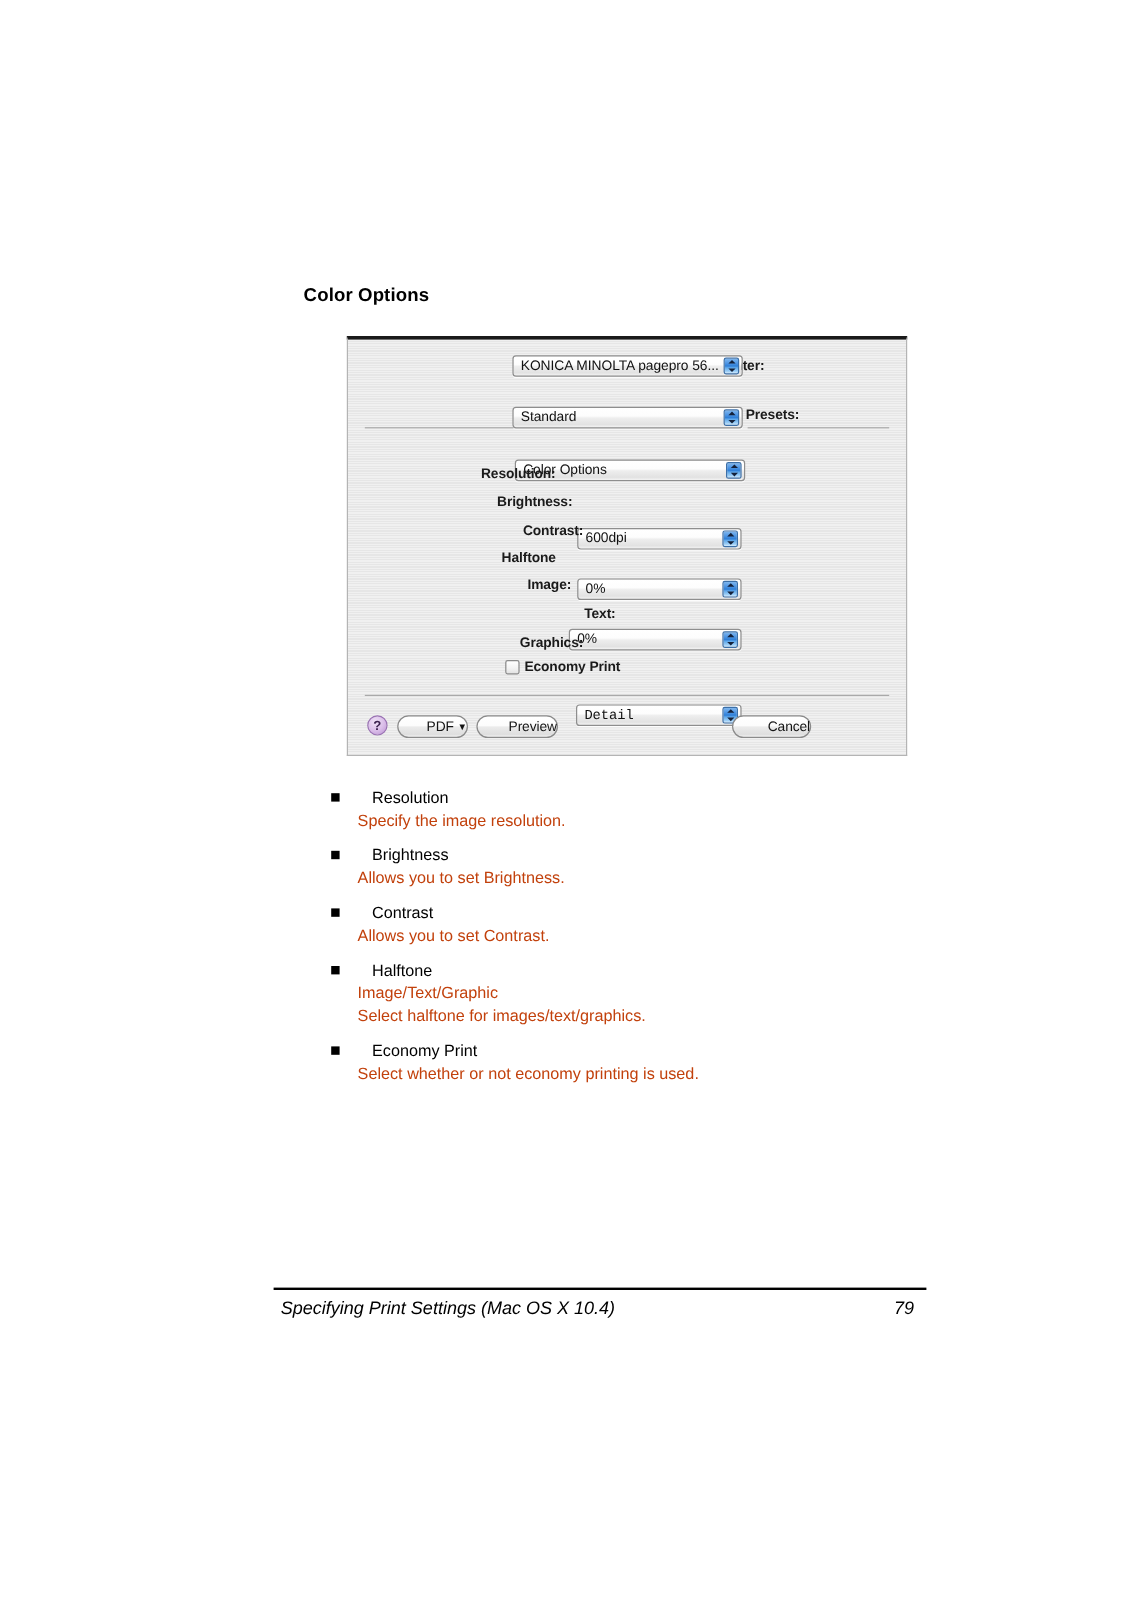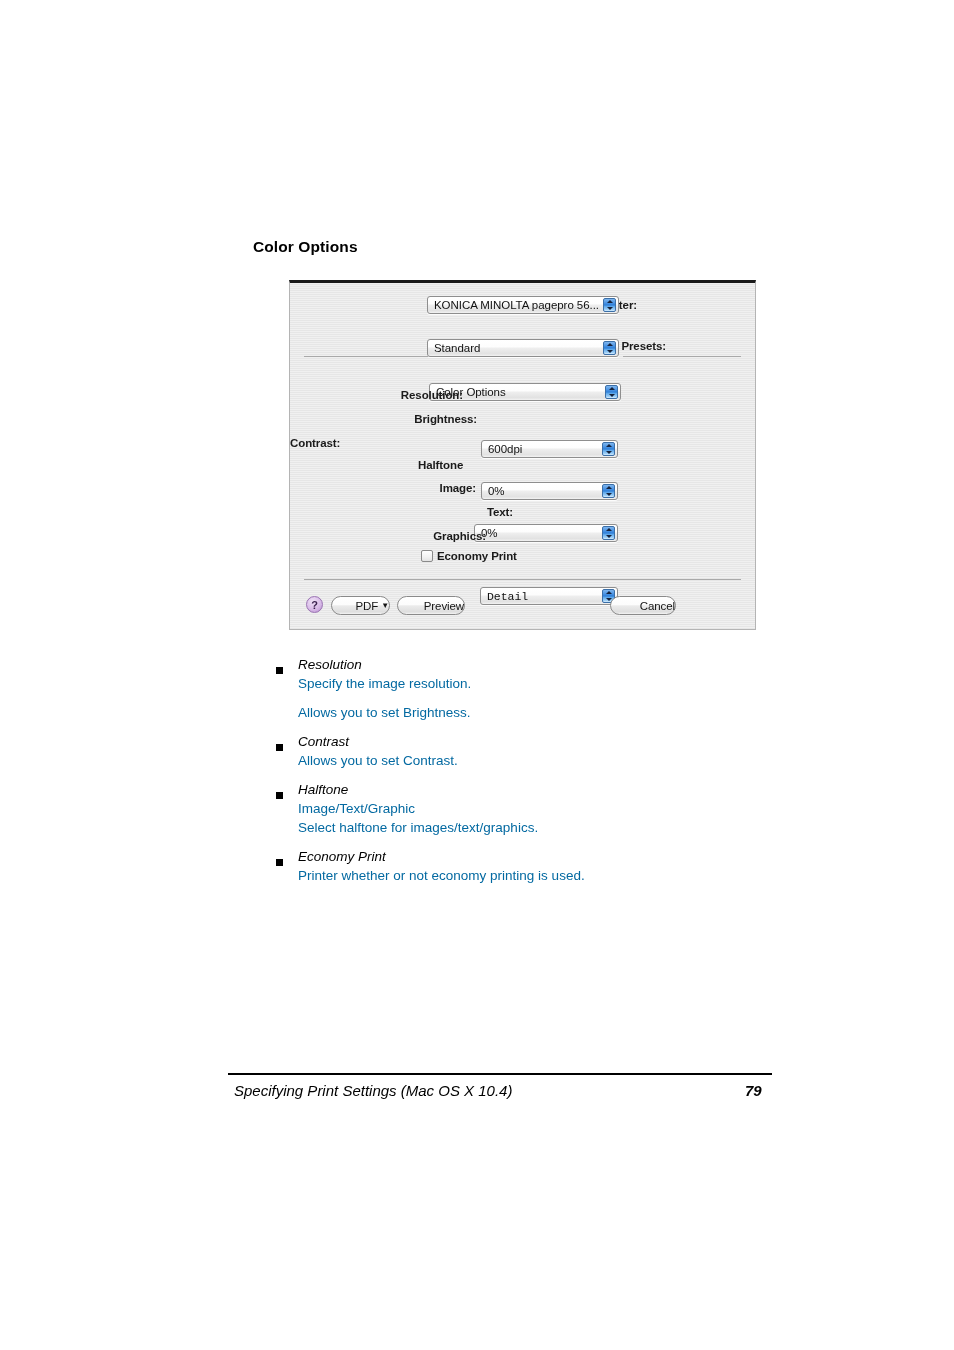--- a/index.html
+++ b/index.html
@@ -203,40 +203,39 @@
   
   .bullets {
     position: absolute;
     left: 276px;
     top: 655px;
     width: 420px;
   }
   .bullet-item { margin-bottom: 10px; }
   .bullet-head {
     display: flex;
-    align-items: flex-end;
-    gap: 0px;
-    font-style: italic;
+    align-items: flex-start;
+    gap: 12px;
   }
   .bullet-sq {
     width: 7px;
     height: 7px;
     background: #000000;
     flex: none;
     margin-top: 6px;
   }
   .bullet-term {
     font-size: 13.5px;
     color: #000000;
     margin-left: 15px;
     line-height: 19px;
   }
   .bullet-desc {
     font-size: 13.5px;
-    color: #0369a1;
+    color: #c2410c;
     margin-left: 22px;
     line-height: 19px;
   }
 
   
   .footer-rule {
     position: absolute;
     left: 228px;
     top: 1073px;
     width: 544px;
@@ -250,21 +249,21 @@
     font-size: 15px;
     font-style: italic;
     color: #000000;
   }
   .footer-page {
     position: absolute;
     left: 745px;
     top: 1082px;
     font-size: 15px;
     font-style: italic;
-    font-weight: bold;
+    font-weight: normal;
     color: #000000;
   }
 </style>
 </head>
 <body>
 
 <div class="page-heading">Color Options</div>
 
 <div class="dialog">
 
@@ -300,21 +299,21 @@
   </div>
 
   <div class="row" style="left:0px; top:127px; width:187px; justify-content:flex-end;">
     <span class="fld-label">Brightness:</span>
   </div>
   <div class="popup" style="left:191px; top:127px; width:137px;">
     <span class="pv">0%</span>
     <span class="arrowbox"></span>
   </div>
 
-  <div class="row" style="left:0px; top:151px; width:180px; ">
+  <div class="row" style="left:16px; top:151px; width:180px; justify-content:flex-end;">
     <span class="fld-label">Contrast:</span>
   </div>
   <div class="popup" style="left:184px; top:151px; width:144px;">
     <span class="pv">0%</span>
     <span class="arrowbox"></span>
   </div>
 
   <div class="section-label" style="left:128px; top:176px;">Halftone</div>
 
   <div class="row" style="left:0px; top:196px; width:186px; justify-content:flex-end;">
@@ -363,20 +362,24 @@
 
   <div class="bullet-item">
     <div class="bullet-head">
       <span class="bullet-sq"></span>
       <span class="bullet-term">Resolution</span>
     </div>
     <div class="bullet-desc">Specify the image resolution.</div>
   </div>
 
   <div class="bullet-item">
+    <div class="bullet-head">
+      <span class="bullet-sq"></span>
+      <span class="bullet-term">Brightness</span>
+    </div>
     <div class="bullet-desc">Allows you to set Brightness.</div>
   </div>
 
   <div class="bullet-item">
     <div class="bullet-head">
       <span class="bullet-sq"></span>
       <span class="bullet-term">Contrast</span>
     </div>
     <div class="bullet-desc">Allows you to set Contrast.</div>
   </div>
@@ -388,20 +391,20 @@
     </div>
     <div class="bullet-desc">Image/Text/Graphic</div>
     <div class="bullet-desc">Select halftone for images/text/graphics.</div>
   </div>
 
   <div class="bullet-item">
     <div class="bullet-head">
       <span class="bullet-sq"></span>
       <span class="bullet-term">Economy Print</span>
     </div>
-    <div class="bullet-desc">Printer whether or not economy printing is used.</div>
+    <div class="bullet-desc">Select whether or not economy printing is used.</div>
   </div>
 
 </div>
 
 <div class="footer-rule"></div>
 <div class="footer-title">Specifying Print Settings (Mac OS X 10.4)</div>
 <div class="footer-page">79</div>
 
 </body></html>

